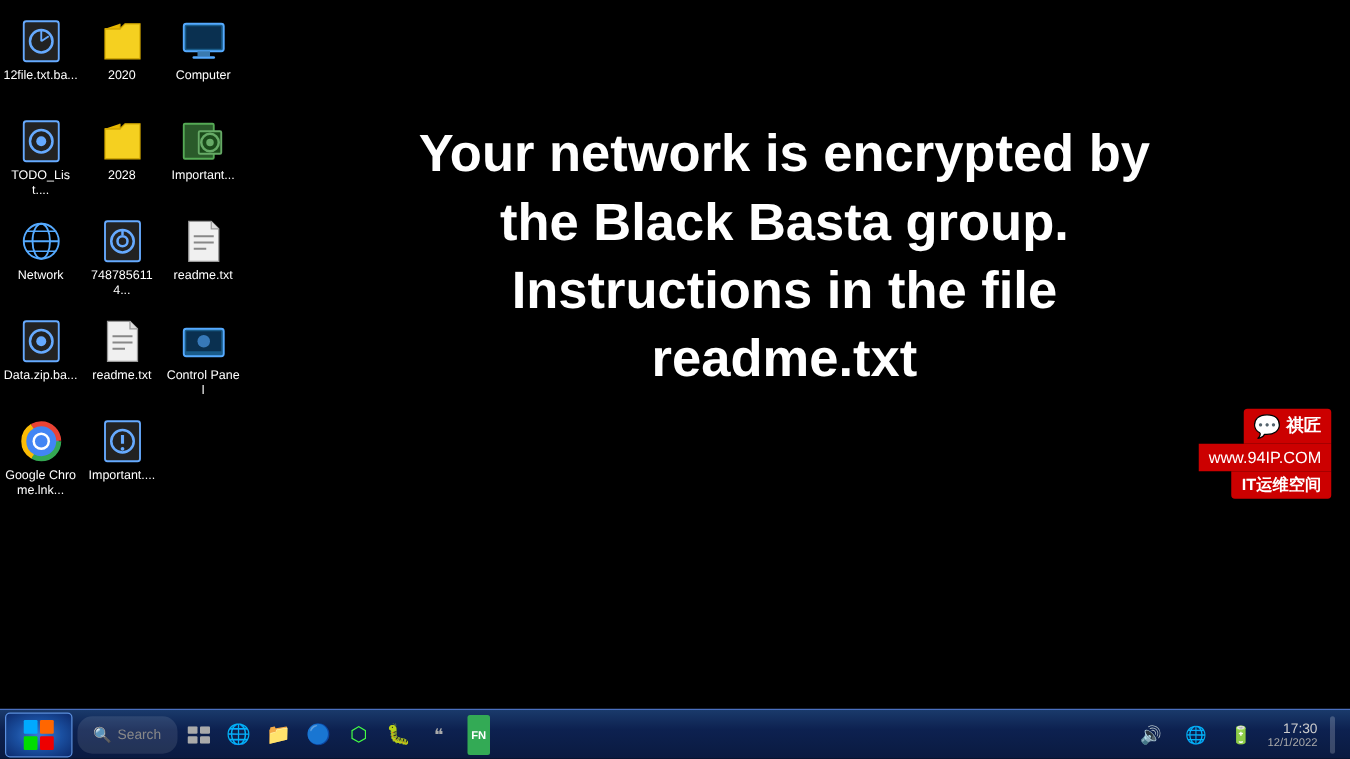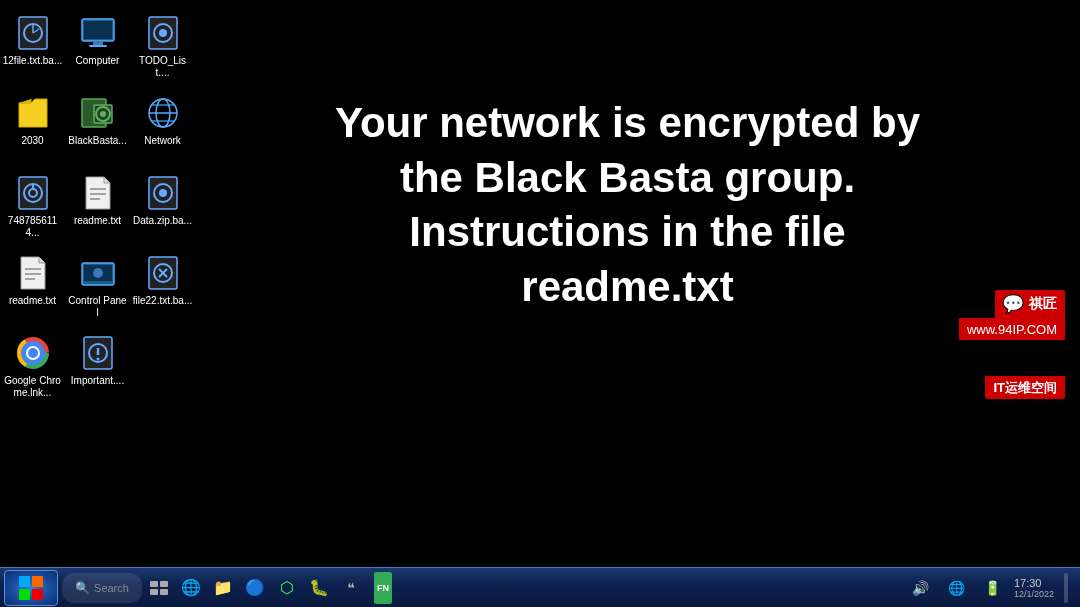--- a/index.html
+++ b/index.html
@@ -169,20 +169,29 @@
       <div class="icon-img">
         <svg width="36" height="36" viewBox="0 0 36 36">
           <rect x="4" y="2" width="28" height="32" rx="2" fill="#222" stroke="#6af" stroke-width="1.5"></rect>
           <circle cx="18" cy="18" r="9" fill="none" stroke="#6af" stroke-width="2"></circle>
           <path d="M18 9 L18 18 M18 18 L24 14" stroke="#6af" stroke-width="1.5"></path>
         </svg>
       </div>
       <span class="icon-label">12file.txt.ba...</span>
     </div>
 
+    <div class="desktop-icon">
+      <div class="icon-img">
+        <svg width="36" height="36" viewBox="0 0 36 36">
+          <path d="M4 8 L16 8 L20 4 L32 4 L32 32 L4 32 Z" fill="#f5d020" stroke="#d4a800" stroke-width="1"></path>
+          <path d="M4 8 L16 8 L16 4" fill="#e8b800" stroke="#d4a800" stroke-width="1"></path>
+        </svg>
+      </div>
+      <span class="icon-label">2020</span>
+    </div>
 
     <div class="desktop-icon">
       <div class="icon-img">
         <svg width="36" height="36" viewBox="0 0 36 36">
           <rect x="2" y="4" width="32" height="22" rx="2" fill="#1a5c8a" stroke="#5af" stroke-width="1.5"></rect>
           <rect x="4" y="6" width="28" height="18" fill="#0a3050"></rect>
           <rect x="13" y="26" width="10" height="4" fill="#3a7ab0"></rect>
           <rect x="9" y="30" width="18" height="2" rx="1" fill="#5af"></rect>
         </svg>
       </div>
@@ -200,33 +209,33 @@
       <span class="icon-label">TODO_List....</span>
     </div>
 
     <div class="desktop-icon">
       <div class="icon-img">
         <svg width="36" height="36" viewBox="0 0 36 36">
           <path d="M4 8 L16 8 L20 4 L32 4 L32 32 L4 32 Z" fill="#f5d020" stroke="#d4a800" stroke-width="1"></path>
           <path d="M4 8 L16 8 L16 4" fill="#e8b800" stroke="#d4a800" stroke-width="1"></path>
         </svg>
       </div>
-      <span class="icon-label">2030</span>
+      <span class="icon-label">2028</span>
     </div>
 
     <div class="desktop-icon">
       <div class="icon-img">
         <svg width="36" height="36" viewBox="0 0 36 36">
           <rect x="2" y="4" width="24" height="28" rx="1" fill="#2a5a2a" stroke="#5a5" stroke-width="1.5"></rect>
           <rect x="14" y="10" width="18" height="18" rx="1" fill="#1a4a1a" stroke="#6a6" stroke-width="1.5"></rect>
           <circle cx="23" cy="19" r="7" fill="none" stroke="#6a6" stroke-width="2"></circle>
           <circle cx="23" cy="19" r="3" fill="#6a6"></circle>
         </svg>
       </div>
-      <span class="icon-label">BlackBasta...</span>
+      <span class="icon-label">Important...</span>
     </div>
 
     <div class="desktop-icon">
       <div class="icon-img">
         <svg width="36" height="36" viewBox="0 0 36 36">
           <circle cx="18" cy="18" r="14" fill="none" stroke="#5af" stroke-width="1.5"></circle>
           <ellipse cx="18" cy="18" rx="7" ry="14" fill="none" stroke="#5af" stroke-width="1.5"></ellipse>
           <line x1="4" y1="18" x2="32" y2="18" stroke="#5af" stroke-width="1.5"></line>
           <line x1="6" y1="10" x2="30" y2="10" stroke="#5af" stroke-width="1.2"></line>
           <line x1="6" y1="26" x2="30" y2="26" stroke="#5af" stroke-width="1.2"></line>
@@ -289,30 +298,20 @@
       <div class="icon-img">
         <svg width="36" height="36" viewBox="0 0 36 36">
           <rect x="2" y="8" width="32" height="22" rx="2" fill="#1a5c8a" stroke="#5af" stroke-width="1.5"></rect>
           <rect x="4" y="10" width="28" height="16" fill="#0a3050"></rect>
           <circle cx="18" cy="18" r="5" fill="#5af" opacity="0.6"></circle>
         </svg>
       </div>
       <span class="icon-label">Control Panel</span>
     </div>
 
-    <div class="desktop-icon">
-      <div class="icon-img">
-        <svg width="36" height="36" viewBox="0 0 36 36">
-          <rect x="4" y="2" width="28" height="32" rx="2" fill="#222" stroke="#6af" stroke-width="1.5"></rect>
-          <circle cx="18" cy="18" r="9" fill="none" stroke="#6af" stroke-width="2"></circle>
-          <path d="M14 14 L22 22 M22 14 L14 22" stroke="#6af" stroke-width="2"></path>
-        </svg>
-      </div>
-      <span class="icon-label">file22.txt.ba...</span>
-    </div>
 
     <div class="desktop-icon">
       <div class="icon-img">
         <svg width="36" height="36" viewBox="0 0 36 36">
           <circle cx="18" cy="18" r="14" fill="#4285F4"></circle>
           <circle cx="18" cy="18" r="14" fill="none" stroke="#34A853" stroke-width="4" stroke-dasharray="29 60" stroke-dashoffset="0"></circle>
           <circle cx="18" cy="18" r="14" fill="none" stroke="#FBBC05" stroke-width="4" stroke-dasharray="29 60" stroke-dashoffset="-29"></circle>
           <circle cx="18" cy="18" r="14" fill="none" stroke="#EA4335" stroke-width="4" stroke-dasharray="29 60" stroke-dashoffset="-58"></circle>
           <circle cx="18" cy="18" r="7" fill="#fff"></circle>
           <circle cx="18" cy="18" r="5" fill="#4285F4"></circle>
@@ -340,21 +339,21 @@
   </div>
 
   <div id="watermark">
     <div style="display:flex; align-items:center; gap:4px; background:#cc0000; padding:3px 8px; border-radius:3px 3px 0 0;">
       <span style="font-size:18px;">💬</span>
       <span style="color:#fff; font-size:14px; font-weight:bold;">祺匠</span>
     </div>
     <div style="background:#cc0000; padding:2px 8px; text-align:right;">
       <span style="color:#fff; font-size:13px;">www.94IP.COM</span>
     </div>
-    <div style="background:#cc0000; padding:2px 8px; text-align:right; border-radius:0 0 3px 3px;margin-top:36px;">
+    <div style="background:#cc0000; padding:2px 8px; text-align:right; border-radius:0 0 3px 3px;">
       <span style="color:#fff; font-size:13px; font-weight:bold;">IT运维空间</span>
     </div>
   </div>
 
 </div>
 
 <div id="taskbar">
 
   <div id="start-button">
     <svg class="win-logo" viewBox="0 0 26 26" width="26" height="26">
@@ -386,20 +385,20 @@
     <div class="taskbar-icon" style="font-size:14px; color:#aaa;">❝</div>
     <div class="taskbar-icon">
       <span class="fn-badge">FN</span>
     </div>
   </div>
 
   <div class="taskbar-right">
     <div class="taskbar-icon" style="font-size:14px; color:#aaa;">🔊</div>
     <div class="taskbar-icon" style="font-size:14px; color:#aaa;">🌐</div>
     <div class="taskbar-icon" style="font-size:14px; color:#aaa;">🔋</div>
-    <div style="cursor:pointer; text-align:left; color:#ccc; font-size:11px;">
+    <div style="cursor:pointer; text-align:right; color:#ccc; font-size:11px;">
       <div>17:30</div>
       <div style="font-size:9px; color:#aaa;">12/1/2022</div>
     </div>
     <div class="taskbar-icon" style="width:4px; height:30px; background:rgba(255,255,255,0.2); margin-left:4px;"></div>
   </div>
 
 </div>
 
 </body></html>

